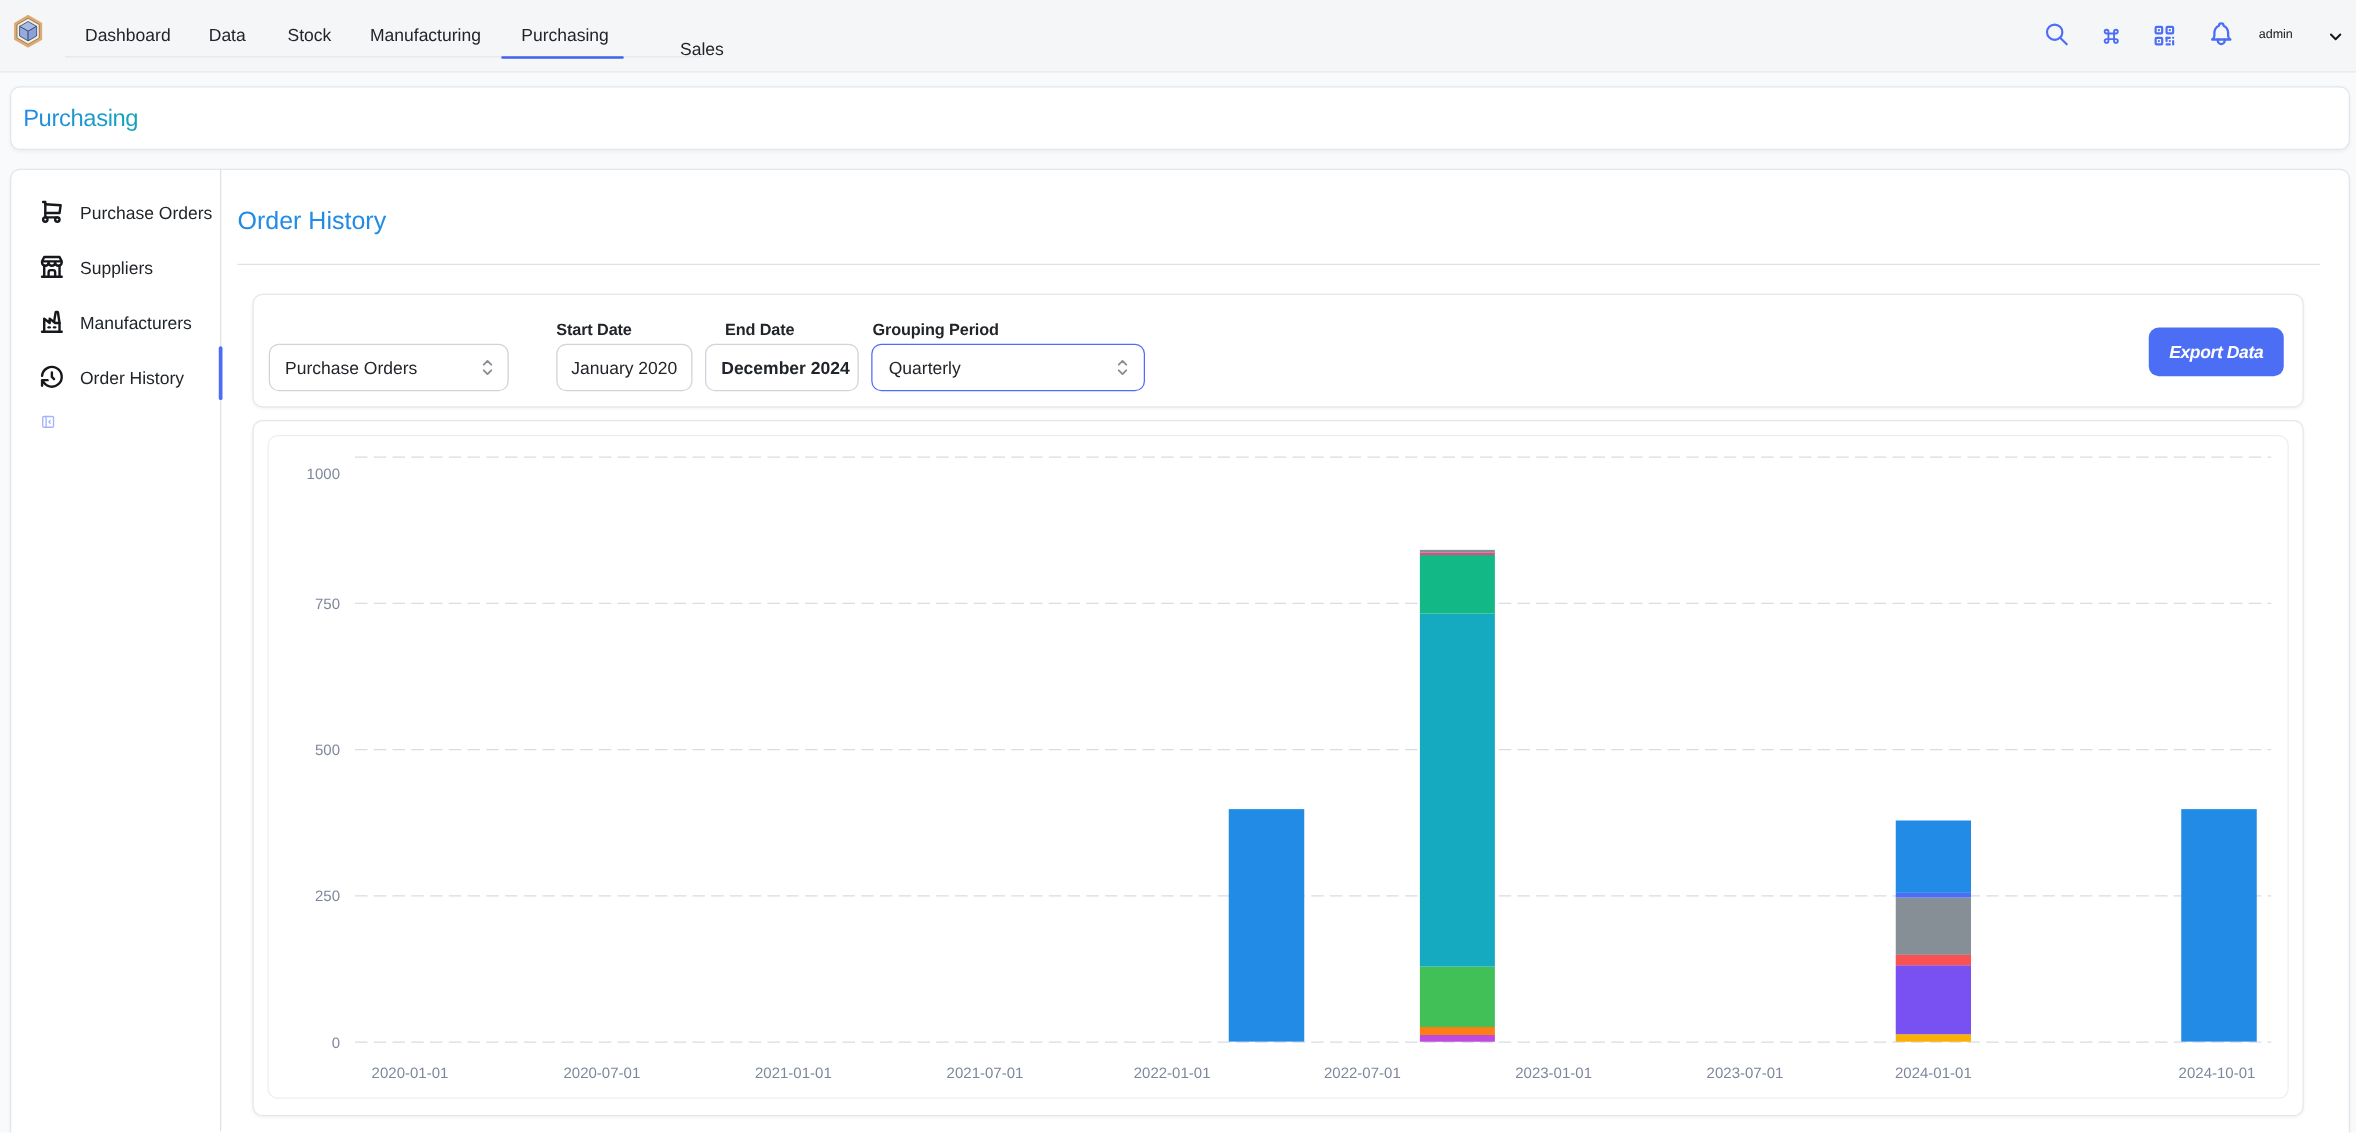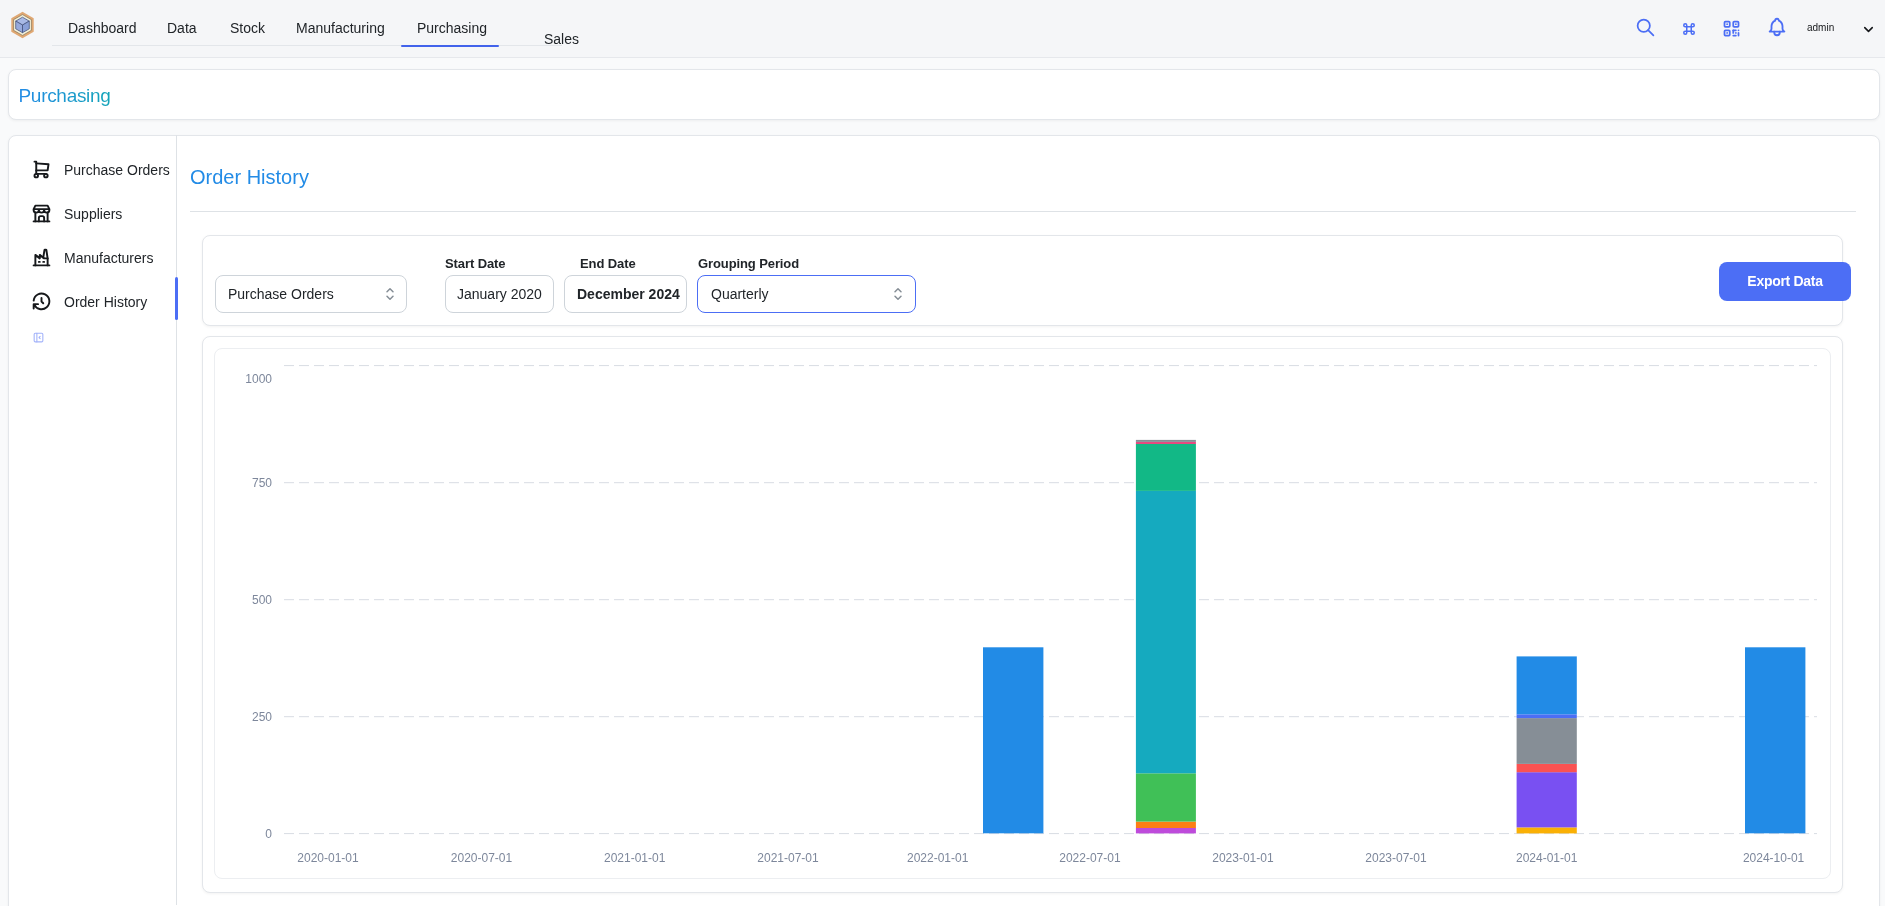--- a/index.html
+++ b/index.html
@@ -129,21 +129,21 @@
 <div class="abs input" style="left:445px; top:275px; width:108.5px;"></div>
 <div class="abs intext" style="left:457px; top:286px;">January 2020</div>
 <div class="abs input" style="left:563.5px; top:275px; width:123px;"></div>
 <div class="abs intext" style="left:577px; top:286px;font-weight:bold;">December 2024</div>
 <div class="abs input" style="left:697px; top:275px; width:218.5px; border:1.5px solid #4c6ef5;"></div>
 <div class="abs intext" style="left:711px; top:286px;">Quarterly</div>
 <svg class="abs" style="left:889px; top:285px;" width="18" height="18" viewBox="0 0 24 24" fill="none" stroke="#868e96" stroke-width="2" stroke-linecap="round" stroke-linejoin="round">
     <path d="M8 9l4 -4l4 4"></path>
     <path d="M16 15l-4 4l-4 -4"></path>
   </svg>
-<div class="abs" style="left:1719px; top:262px; width:132px; height:39px; background:#4c6ef5; border-radius:8px; color:#fff; font-size:14px; font-weight:700; letter-spacing:-0.3px; text-align:center; line-height:39px;">Export Data</div>
+<div class="abs" style="left:1719px; top:262px; width:108px; height:39px; background:#4c6ef5; border-radius:8px; color:#fff; font-size:14px; font-weight:700; letter-spacing:-0.3px; text-align:center; line-height:39px;font-style:italic;">Export Data</div>
 
 <div class="abs card" style="left:202px; top:336.3px; width:1641px; height:556.5px;"></div>
 <div class="abs" style="left:214px; top:347.7px; width:1616.5px; height:531.6px; background:#fff; border:1px solid #eceef1; border-radius:8px;"></div>
 <svg class="abs" style="left:214px; top:347.7px;" width="1617" height="532" viewBox="214 347.7 1617 532" font-family="Liberation Sans, sans-serif">
   <g stroke="#d8dce3" stroke-width="1" stroke-dasharray="10 5">
     <line x1="284" y1="365.3" x2="1817" y2="365.3"></line>
     <line x1="284" y1="482.4" x2="1817" y2="482.4"></line>
     <line x1="284" y1="599.4" x2="1817" y2="599.4"></line>
     <line x1="284" y1="716.4" x2="1817" y2="716.4"></line>
     <line x1="284" y1="833.3" x2="1817" y2="833.3"></line>

